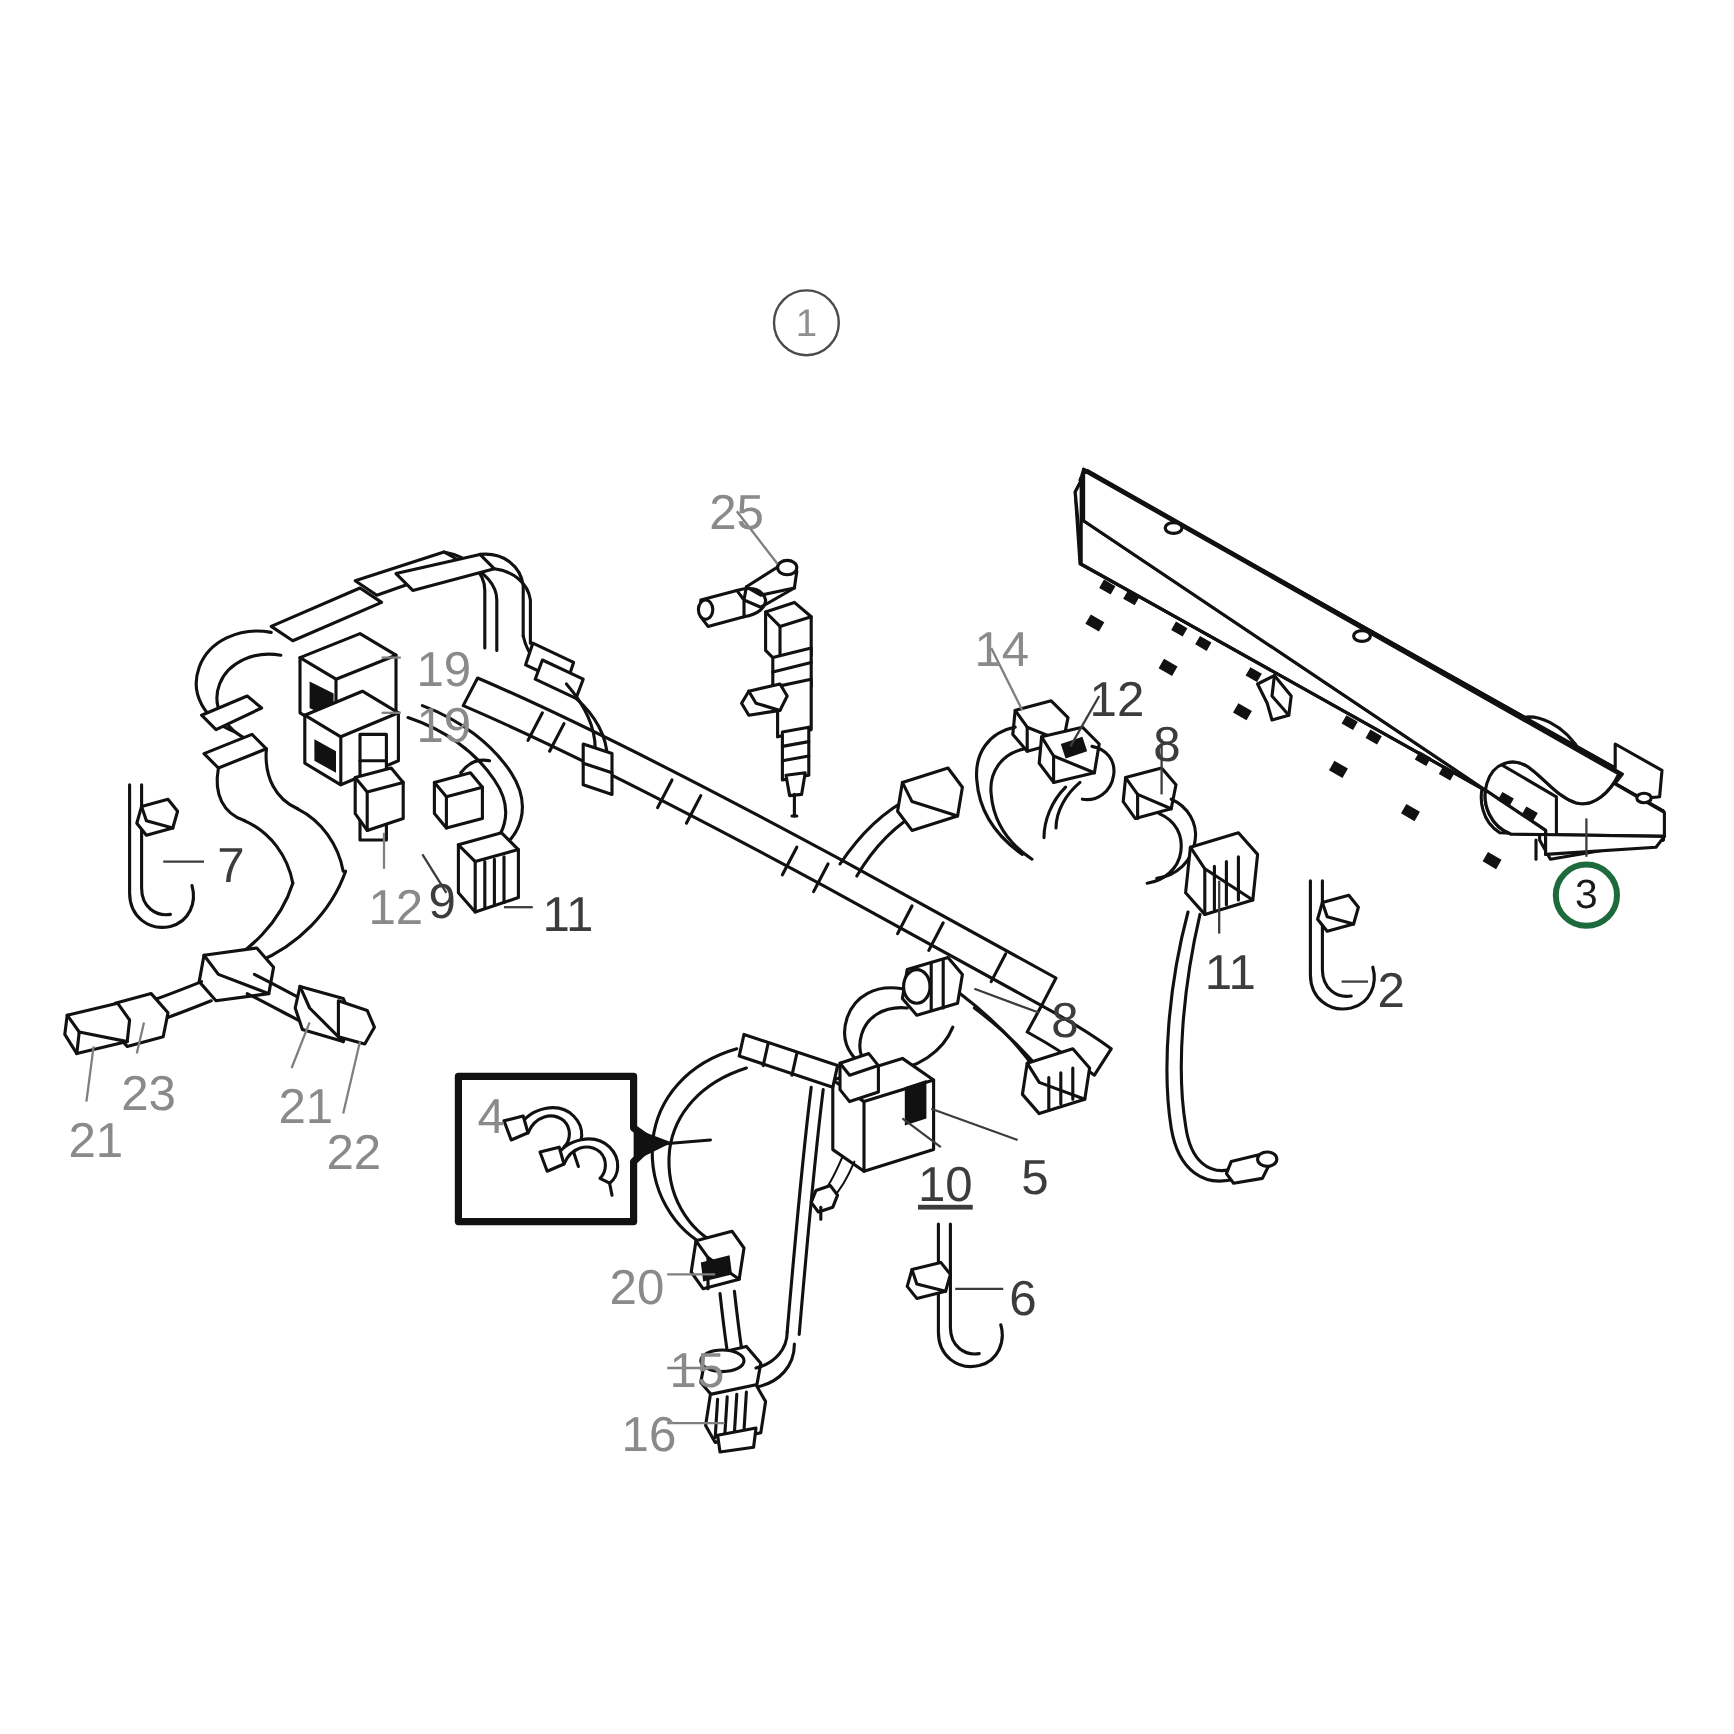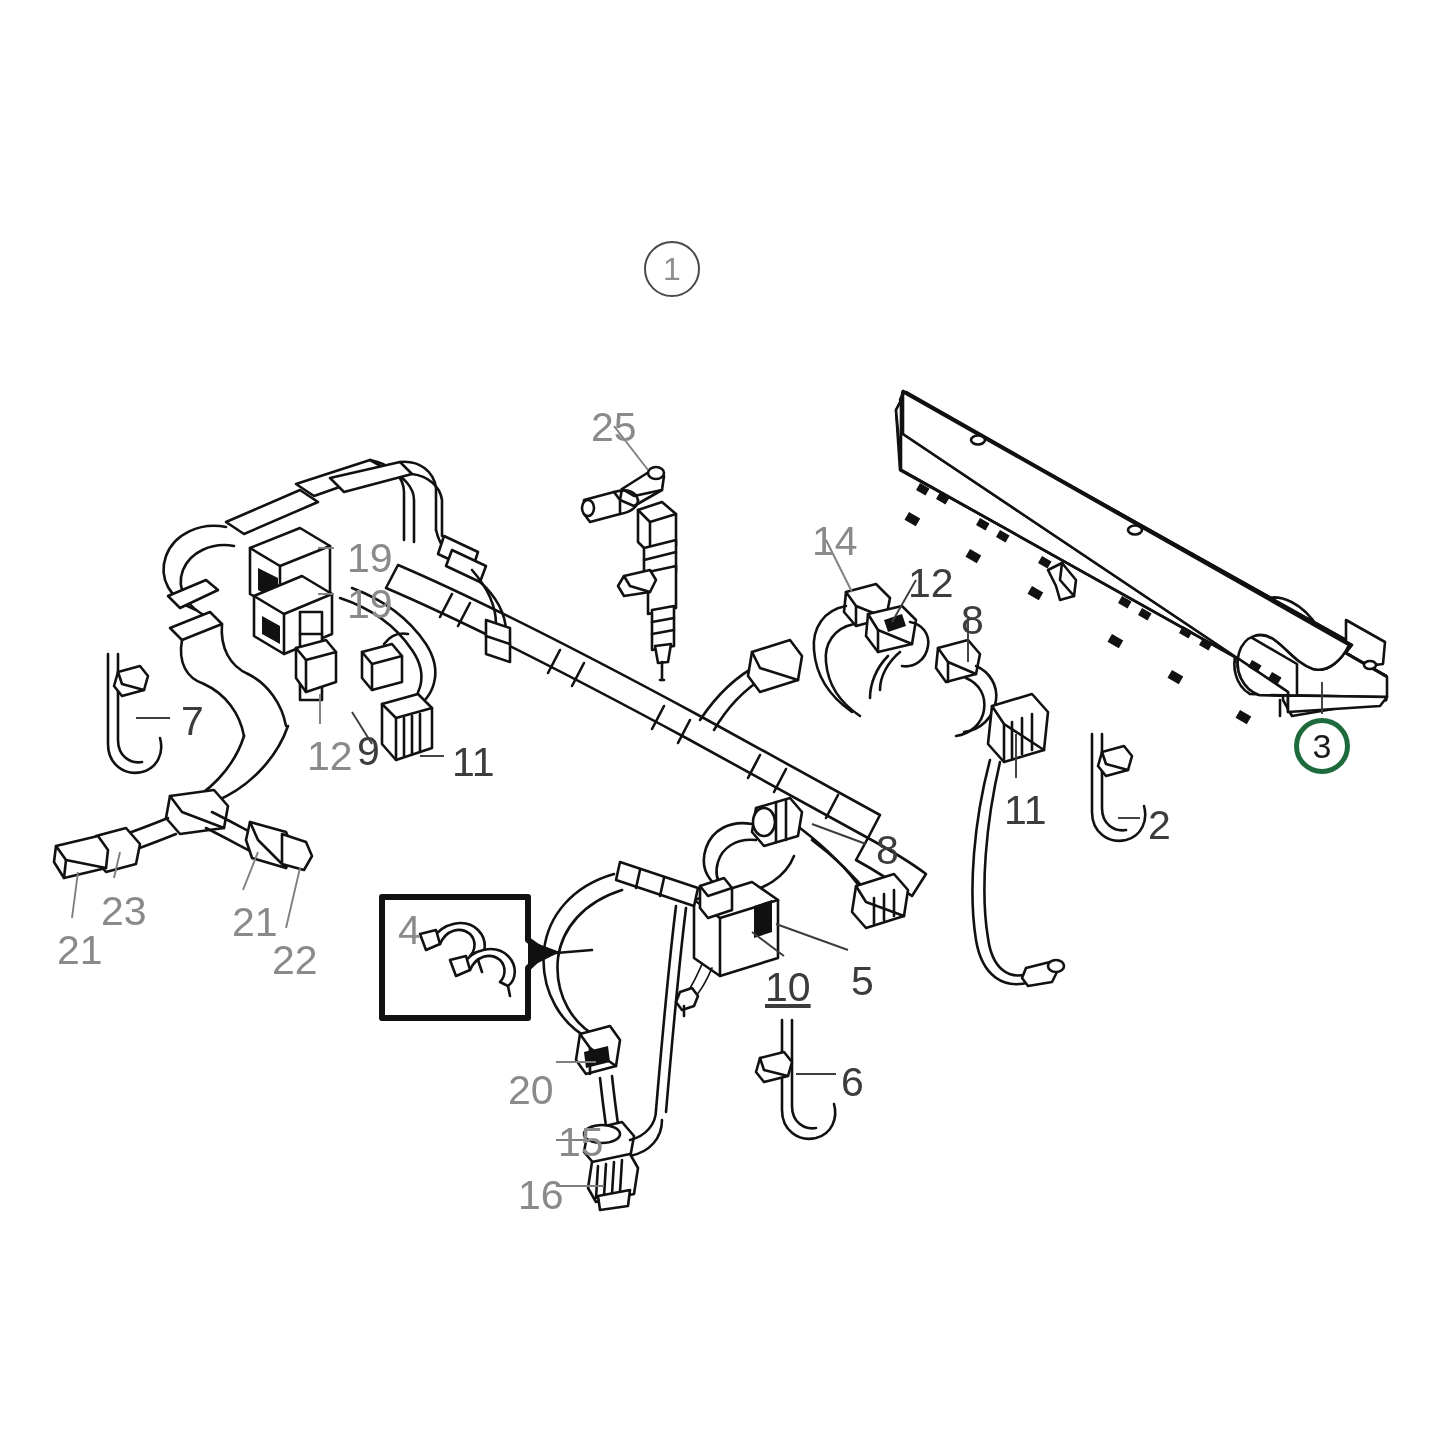--- a/index.html
+++ b/index.html
@@ -406,20 +406,20 @@
   <div class="lbl dark" style="left:452px;top:742px;">11</div>
   <div class="lbl dark" style="left:1004px;top:790px;">11</div>
   <div class="lbl gray" style="left:307px;top:736px;">12</div>
   <div class="lbl dark" style="left:876px;top:830px;">8</div>
   <div class="lbl gray" style="left:812px;top:521px;">14</div>
   <div class="lbl gray" style="left:518px;top:1122px;margin-left:40px;">15</div>
   <div class="lbl gray" style="left:518px;top:1175px;">16</div>
   <div class="lbl dark" style="left:908px;top:563px;">12</div>
   <div class="lbl gray" style="left:347px;top:538px;">19</div>
   <div class="lbl gray" style="left:347px;top:584px;">19</div>
-  <div class="lbl gray" style="left:508px;top:1053px;margin-top:17px;">20</div>
+  <div class="lbl gray" style="left:508px;top:1053px;">20</div>
   <div class="lbl gray" style="left:232px;top:902px;">21</div>
   <div class="lbl gray" style="left:272px;top:940px;">22</div>
   <div class="lbl gray" style="left:101px;top:891px;">23</div>
   <div class="lbl gray" style="left:57px;top:930px;">21</div>
   <div class="lbl gray" style="left:591px;top:407px;">25</div>
 
 </div>
 
 </body></html>

